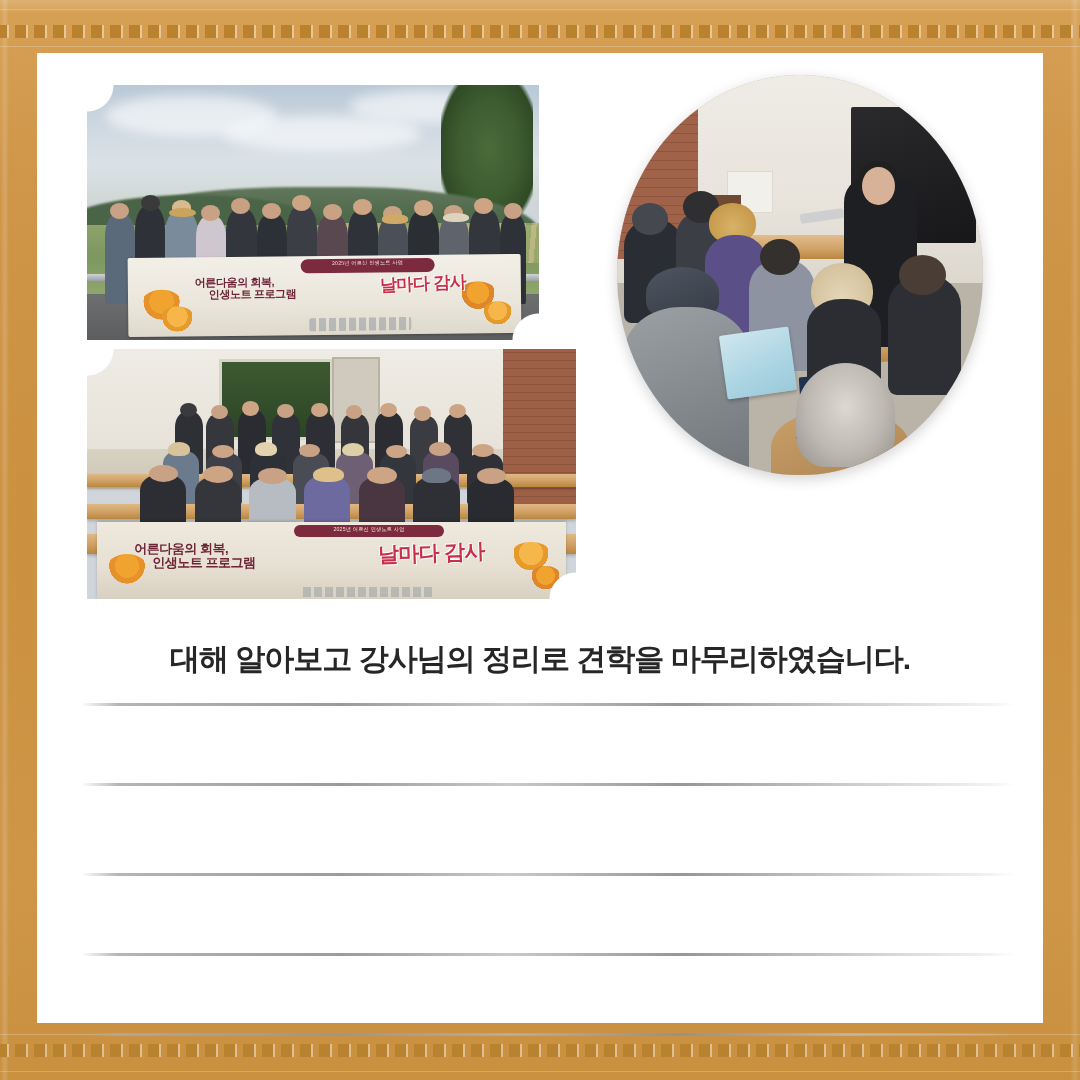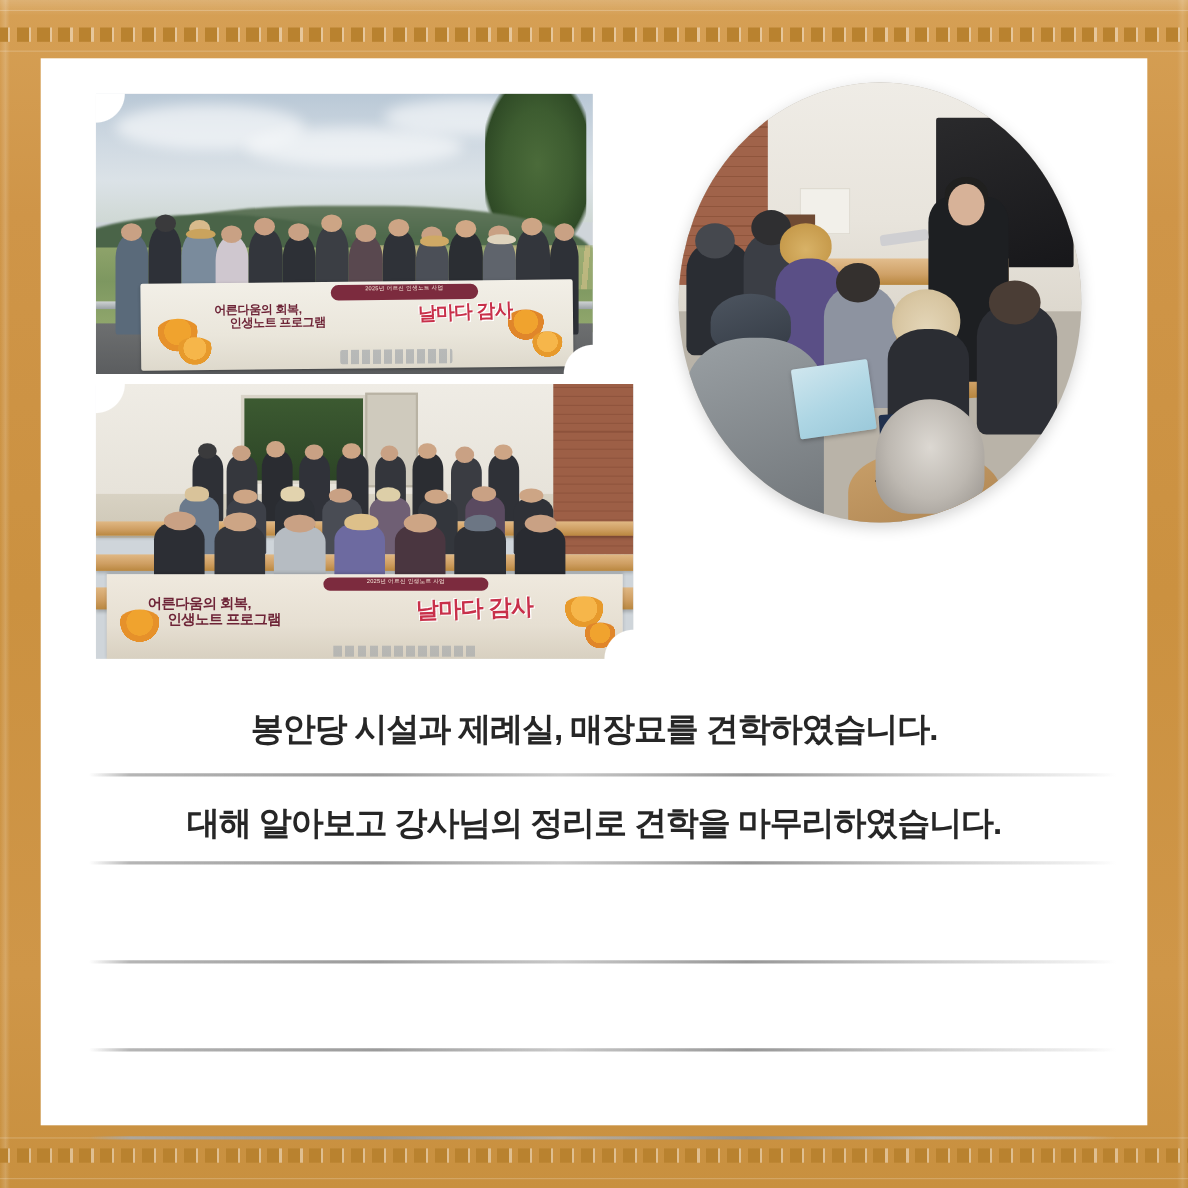--- a/index.html
+++ b/index.html
@@ -471,23 +471,20 @@
         <div class="grayhair"></div>
       </div>
 
     </div>
 
     <div id="text-block">
       <div class="rule r0"></div>
 
       <div class="rule r1"></div>
 
-      <div class="text-line" style="height:90px;">
-        <span class="t">봉안당 시설과 제례실, 매장묘를 견학하였습니다.</span>
-      </div>
       <div class="rule r2"></div>
 
       <div class="rule r3"></div>
 
       <div class="text-line" style="height:80px;">
         <span class="t">대해 알아보고 강사님의 정리로 견학을 마무리하였습니다.</span>
       </div>
       <div class="rule r4"></div>
     </div>
 

